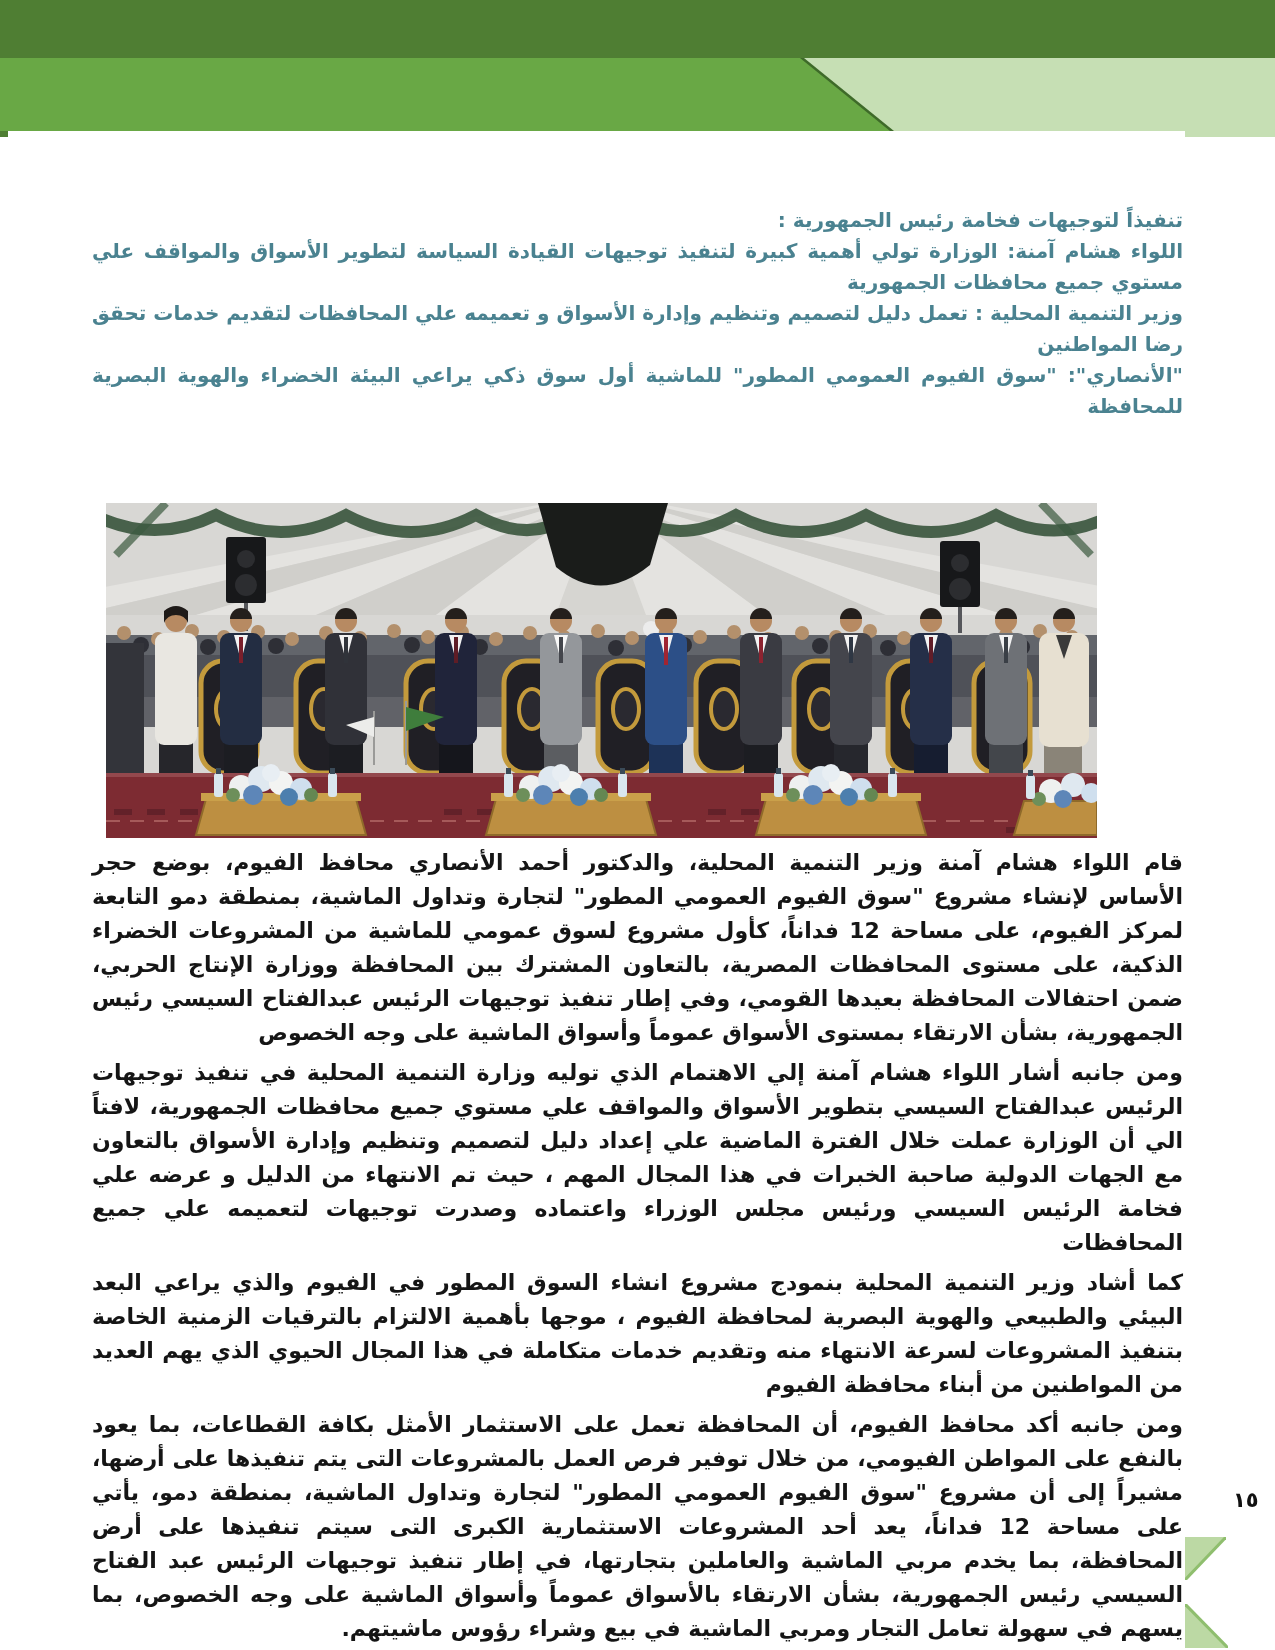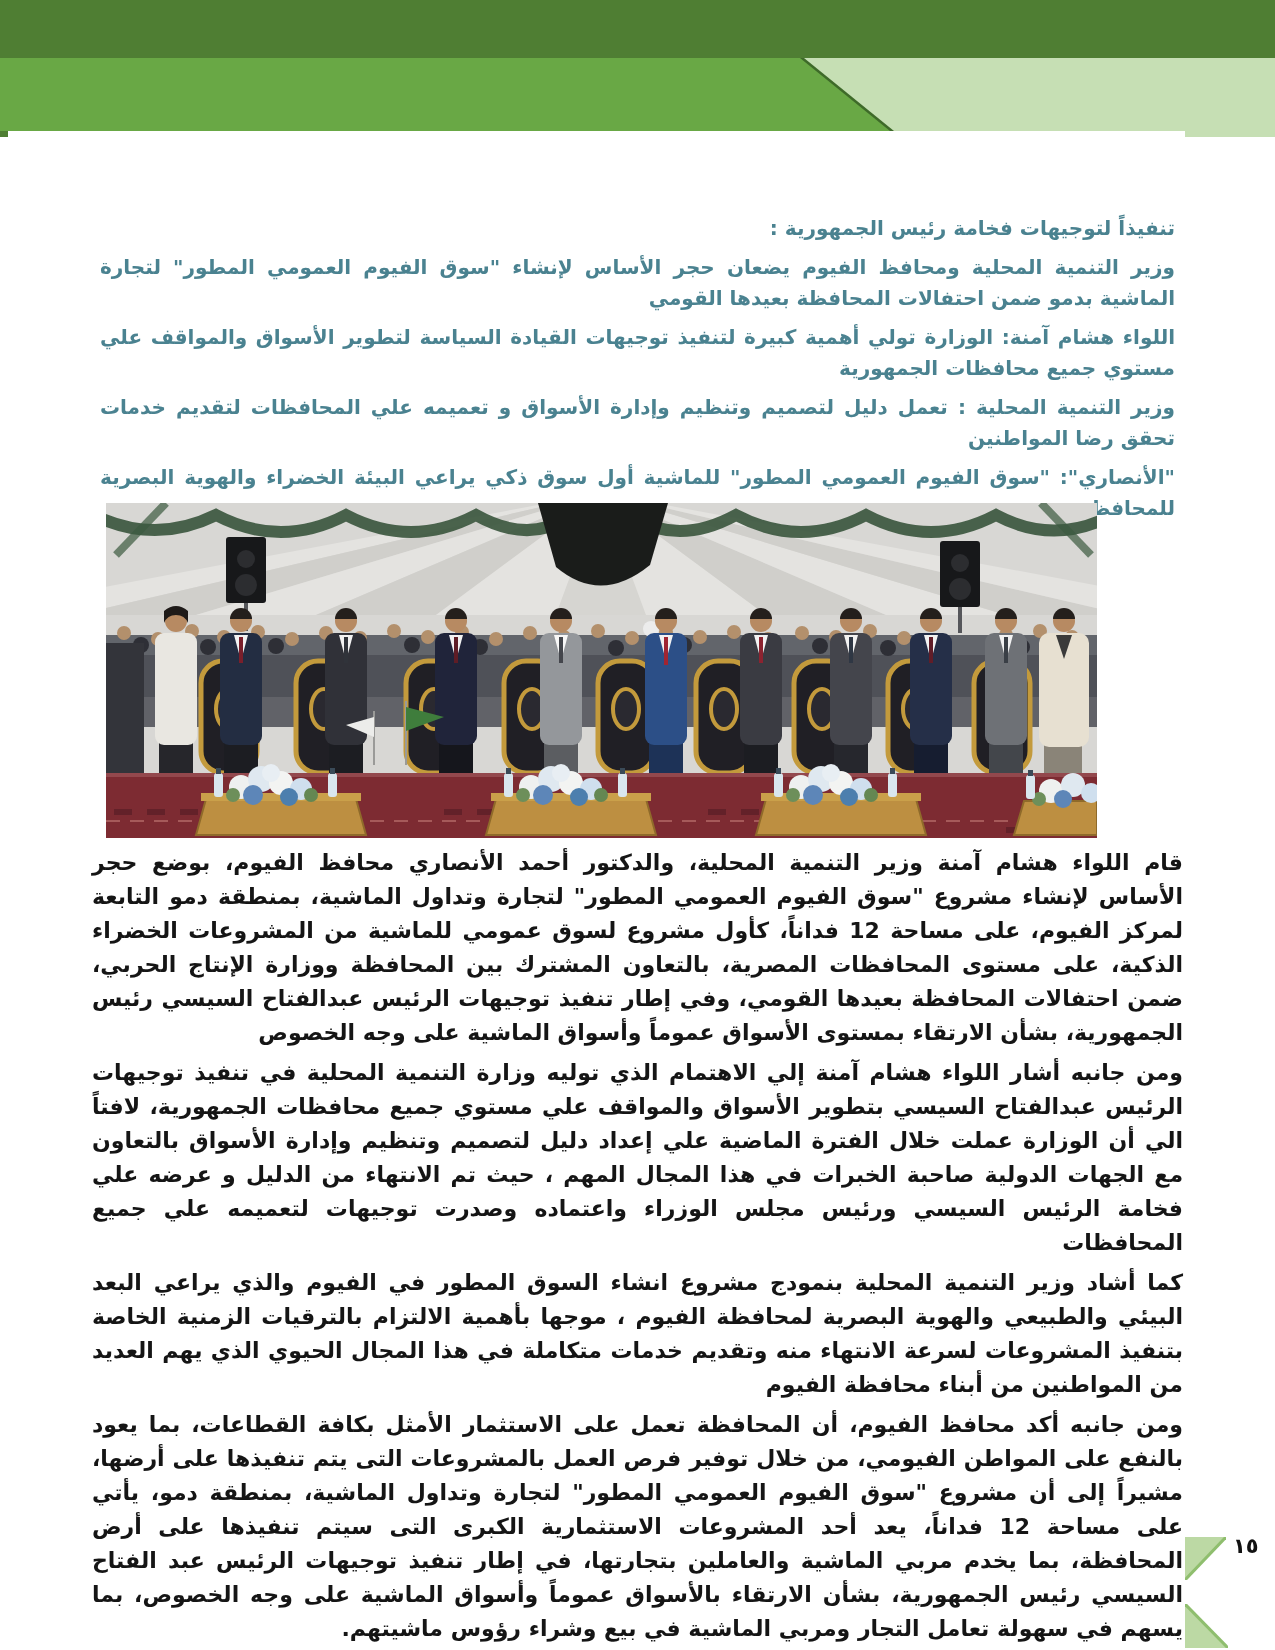--- a/index.html
+++ b/index.html
@@ -10,49 +10,48 @@
   .band-pale{position:absolute;top:58px;left:0;width:1275px;height:79px;background:#c6dfb4;}
   .band-mid-edge{position:absolute;top:58px;left:0;width:894px;height:73px;background:#3e6a29;
         clip-path:polygon(0 0,804px 0,100% 100%,0 100%);}
   .band-mid{position:absolute;top:58px;left:0;width:890px;height:73px;background:#69a845;
         clip-path:polygon(0 0,800px 0,100% 100%,0 100%);}
   .paper-notch{position:absolute;top:131px;left:8px;width:1177px;height:6px;background:#ffffff;}
   .band-sliver{position:absolute;top:131px;left:0;width:8px;height:6px;background:#4f7e33;}
   
   .headlines{position:absolute;top:205px;left:92px;width:1091px;direction:rtl;
         text-align:justify;color:#4a8290;font-weight:bold;font-size:20px;line-height:31px;}
-  .headlines p{margin:8px;}
+  .headlines p{margin:0;}
   
   .photo{position:absolute;top:503px;left:106px;width:991px;height:335px;}
   .photo svg{display:block;}
   
   .article{position:absolute;top:846px;left:92px;width:1091px;direction:rtl;
         text-align:justify;color:#151515;font-weight:bold;font-size:22px;line-height:34px;}
   .article p{margin:0 0 6px 0;}
   
-  .page-number{position:absolute;top:1534px;left:1233px;font-size:21px;color:#111;font-weight:bold;}
+  .page-number{position:absolute;top:1488px;left:1233px;font-size:21px;color:#111;font-weight:bold;}
   .tri{position:absolute;}
 </style>
 </head>
 <body>
 
 <div class="page">
 
   <div class="band-pale"></div>
   <div class="band-mid-edge"></div>
   <div class="band-mid"></div>
   <div class="band-dark"></div>
   <div class="paper-notch"></div>
   <div class="band-sliver"></div>
 
   <div class="headlines" dir="rtl">
 
       <p>تنفيذاً لتوجيهات فخامة رئيس الجمهورية :</p>
 
-      <p>وزير التنمية المحلية ومحافظ الفيوم يضعان حجر الأساس لإنشاء "سوق الفيوم العمومي المطور" لتجارة الماشية بدمو ضمن احتفالات المحافظة بعيدها القومي</p>
 
       <p>اللواء هشام آمنة: الوزارة تولي أهمية كبيرة لتنفيذ توجيهات القيادة السياسة لتطوير الأسواق والمواقف علي مستوي جميع محافظات الجمهورية</p>
 
       <p>وزير التنمية المحلية : تعمل دليل لتصميم وتنظيم وإدارة الأسواق و تعميمه علي المحافظات لتقديم خدمات تحقق رضا المواطنين</p>
 
       <p>"الأنصاري": "سوق الفيوم العمومي المطور" للماشية أول سوق ذكي يراعي البيئة الخضراء والهوية البصرية للمحافظة</p>
 
     </div>
 
   <div class="photo">

